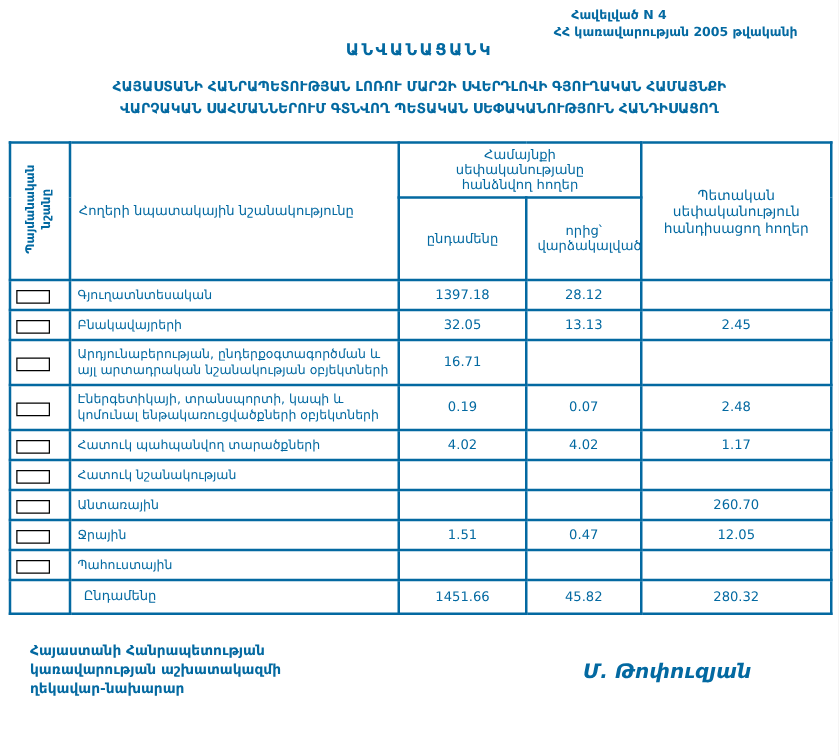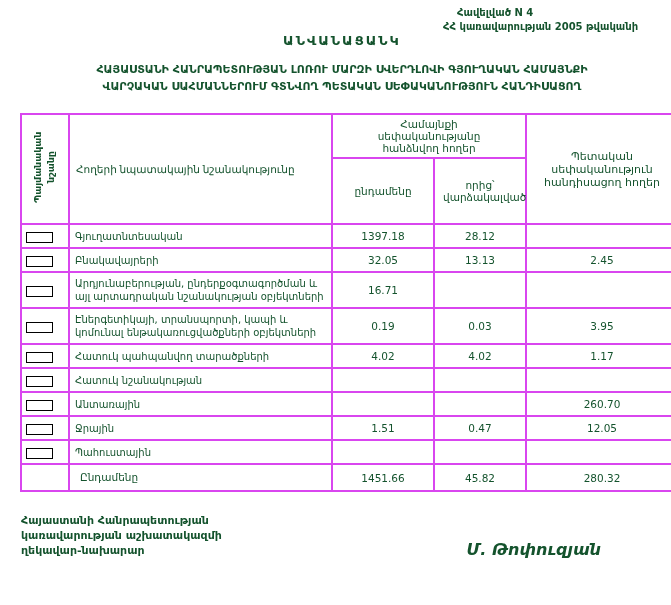--- a/index.html
+++ b/index.html
@@ -4,24 +4,23 @@
 <style>
   * { box-sizing: border-box; margin: 0; padding: 0; }
   html, body { background: #e8e8e8; }
   body { font-family: "DejaVu Sans", sans-serif; }
   .page {
     position: relative;
     width: 671px;
     height: 605px;
     margin: 0 auto;
     background: #ffffff;
-    color: #14532d;
+    color: #0369a1;
     overflow: hidden;
     padding-top: 6px;
-    padding-left: 13px;
   }
   .appendix {
     width: 218px;
     margin: 0 10px 0 auto;
     font-size: 10px;
     font-weight: 700;
     line-height: 1.35;
   }
   .appendix .l1 { padding-left: 14px; }
   .doc-title {
@@ -38,21 +37,21 @@
     font-weight: 700;
     line-height: 1.5;
   }
   table.land {
     border-collapse: collapse;
     margin: 18px 7px 0 7px;
     width: 657px;
     table-layout: fixed;
   }
   table.land th, table.land td {
-    border: 2px solid #d946ef;
+    border: 2px solid #0369a1;
     vertical-align: middle;
     font-weight: 400;
     margin-top: 12px;
   }
   col.c-sym     { width: 48px; }
   col.c-purpose { width: 263px; }
   col.c-total   { width: 102px; }
   col.c-leased  { width: 92px; }
   col.c-state   { width: 152px; }
   th.th-vert { text-align: center; }
@@ -64,21 +63,20 @@
     font-weight: 700;
     line-height: 1.35;
     max-height: 96px;
     white-space: normal;
   }
   th.th-purpose {
     font-size: 10.5px;
     font-weight: 700;
     text-align: left;
     padding: 4px 6px;
-    font-family: Liberation Serif, serif;
   }
   th.th-group {
     height: 44px;
     font-size: 10.5px;
     font-weight: 400;
     text-align: center;
     padding: 2px 16px;
   }
   tr.sub-row th {
     height: 66px;
@@ -112,23 +110,24 @@
     text-align: center;
     padding: 2px 4px;
   }
   tbody tr { height: 24px; }
   tbody tr.tall { height: 36px; }
   tr.total-row { height: 27px; }
   tr.total-row td.cell-purpose { font-weight: 400; padding-left: 10px; font-size: 10.5px; }
   .signature {
     display: flex;
     justify-content: space-between;
-    align-items: flex-end;
+    align-items: center;
     margin-top: 22px;
     padding: 0 70px 0 8px;
+    margin-left: 16px;
   }
   .signature .left {
     font-size: 11px;
     font-weight: 700;
     line-height: 1.35;
   }
   .signature .right {
     font-size: 16px;
     font-weight: 700;
     font-style: italic;
@@ -200,22 +199,22 @@
     <td class="cell-num">16.71</td>
     <td class="cell-num"></td>
     <td class="cell-num"></td>
   </tr>
         <tr class="tall">
     <td class="cell-sym">
       <span class="legend-box"></span>
     </td>
     <td class="cell-purpose">Էներգետիկայի, տրանսպորտի, կապի և կոմունալ ենթակառուցվածքների օբյեկտների</td>
     <td class="cell-num">0.19</td>
-    <td class="cell-num">0.03</td>
-    <td class="cell-num">3.95</td>
+    <td class="cell-num">0.07</td>
+    <td class="cell-num">2.48</td>
   </tr>
         <tr>
     <td class="cell-sym">
       <span class="legend-box"></span>
     </td>
     <td class="cell-purpose">Հատուկ պահպանվող տարածքների</td>
     <td class="cell-num">4.02</td>
     <td class="cell-num">4.02</td>
     <td class="cell-num">1.17</td>
   </tr>

